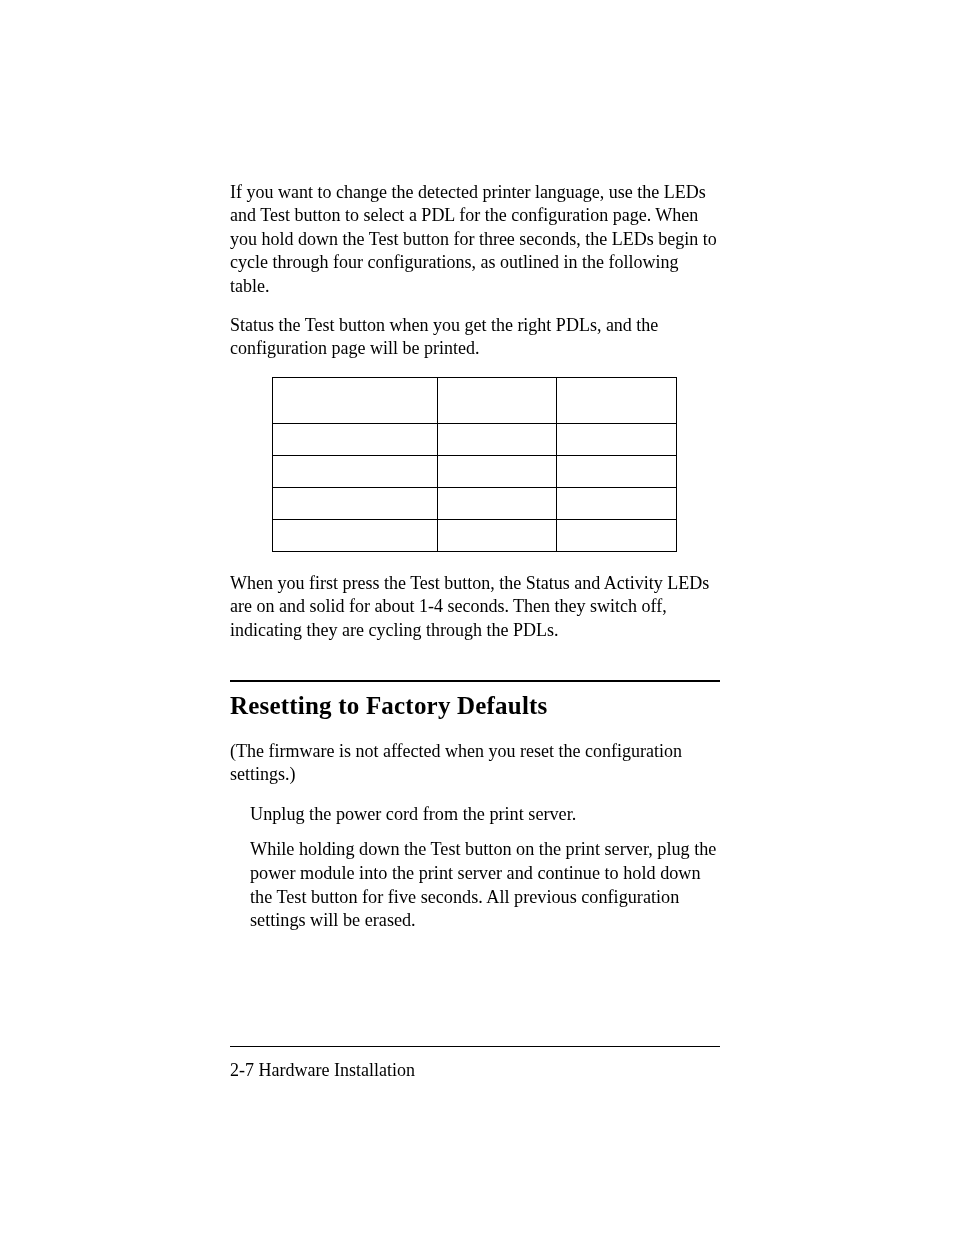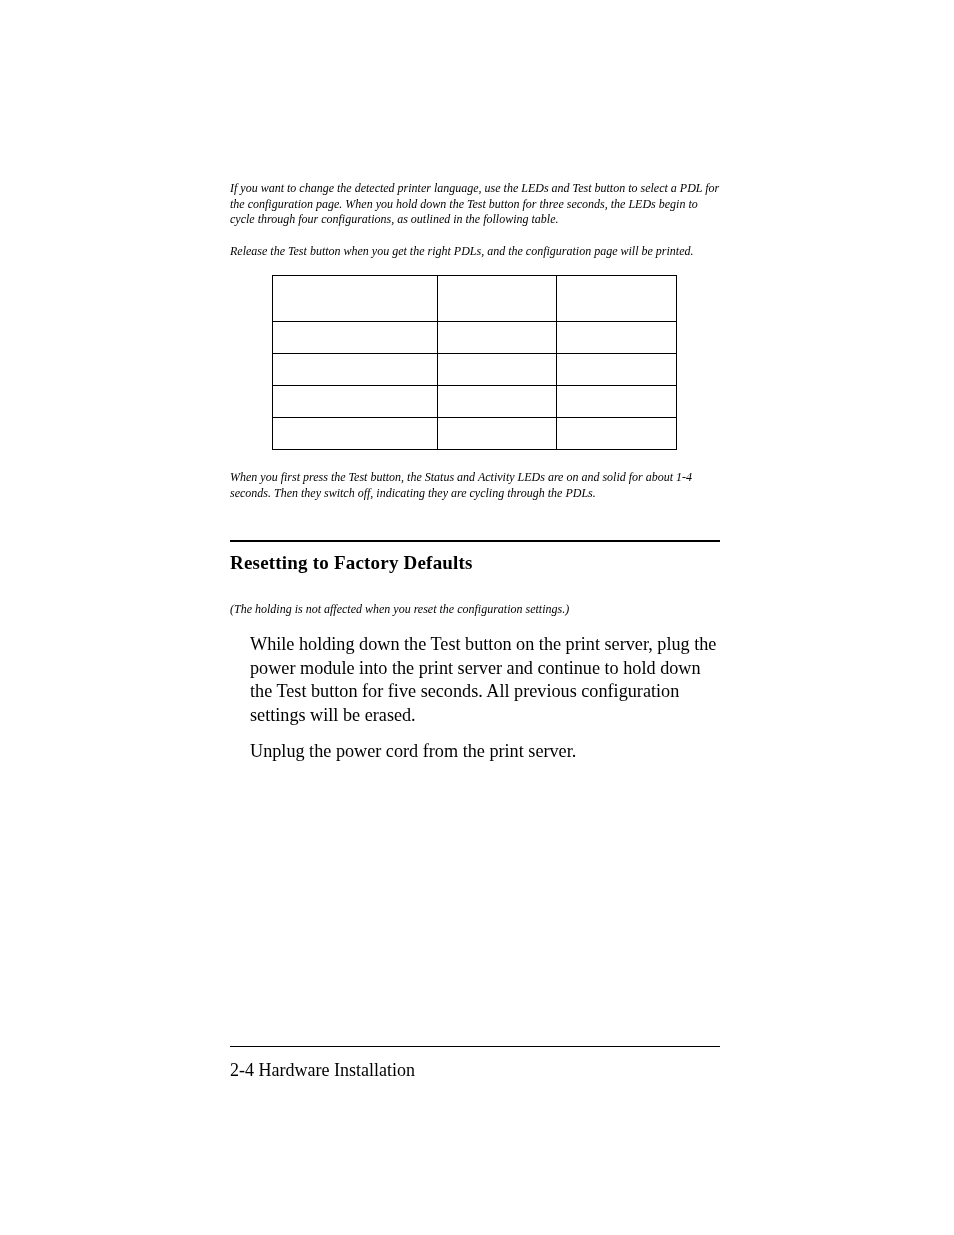--- a/index.html
+++ b/index.html
@@ -14,25 +14,24 @@
       height: 1235px;
       position: relative;
     }
     .page-content {
       position: absolute;
       left: 230px;
       top: 181px;
       width: 490px;
     }
     .body-text {
-      font-size: 12px;
+      font-size: 18px;
       line-height: 1.3;
       color: #000;
       margin-bottom: 16px;
-      font-style: italic;
     }
     .pdl-table {
       border-collapse: collapse;
       width: 405px;
       margin-left: 42px;
       margin-top: 8px;
       margin-bottom: 20px;
     }
     .pdl-table th, .pdl-table td {
       border: 1px solid #000;
@@ -54,23 +53,23 @@
       width: 120px;
     }
     .section-rule {
       border: none;
       border-top: 2px solid #000;
       margin-top: 38px;
       margin-bottom: 10px;
       width: 490px;
     }
     .section-heading {
-      font-size: 19px;
+      font-size: 25px;
       font-weight: bold;
-      margin-bottom: 28px;
+      margin-bottom: 20px;
       letter-spacing: 0.2px;
       font-family: Liberation Serif, serif;
     }
     .step-list {
       list-style: none;
       padding-left: 20px;
     }
     .step-list li {
       font-size: 18.2px;
       line-height: 1.3;
@@ -93,21 +92,21 @@
       color: #000;
     }
   </style>
 </head>
 <body>
 
 <div class="page-content">
 
   <p class="body-text">If you want to change the detected printer language, use the LEDs and Test button to select a PDL for the configuration page. When you hold down the Test button for three seconds, the LEDs begin to cycle through four configurations, as outlined in the following table.</p>
 
-  <p class="body-text">Release the Test button when you get the right PDLs, and the configuration page will be printed.</p>
+  <p class="body-text">Status the Test button when you get the right PDLs, and the configuration page will be printed.</p>
 
   <table class="pdl-table">
     <thead>
       <tr>
         <th></th>
         <th></th>
         <th></th>
       </tr>
     </thead>
     <tbody>
@@ -134,24 +133,24 @@
     </tbody>
   </table>
 
   <p class="body-text">When you first press the Test button, the Status and Activity LEDs are on and solid for about 1-4 seconds. Then they switch off, indicating they are cycling through the PDLs.</p>
 
   <hr class="section-rule">
 
   <h2 class="section-heading">Resetting to Factory Defaults</h2>
 
 
-  <p class="body-text">(The holding is not affected when you reset the configuration settings.)</p>
+  <p class="body-text">(The firmware is not affected when you reset the configuration settings.)</p>
 
 
   <ol class="step-list">
+    <li>Unplug the power cord from the print server.</li>
     <li>While holding down the Test button on the print server, plug the power module into the print server and continue to hold down the Test button for five seconds. All previous configuration settings will be erased.</li>
-    <li>Unplug the power cord from the print server.</li>
   </ol>
 
 </div>
 
 <hr class="footer-rule">
-<div class="footer-text">2-4 Hardware Installation</div>
+<div class="footer-text">2-7 Hardware Installation</div>
 
 </body></html>

